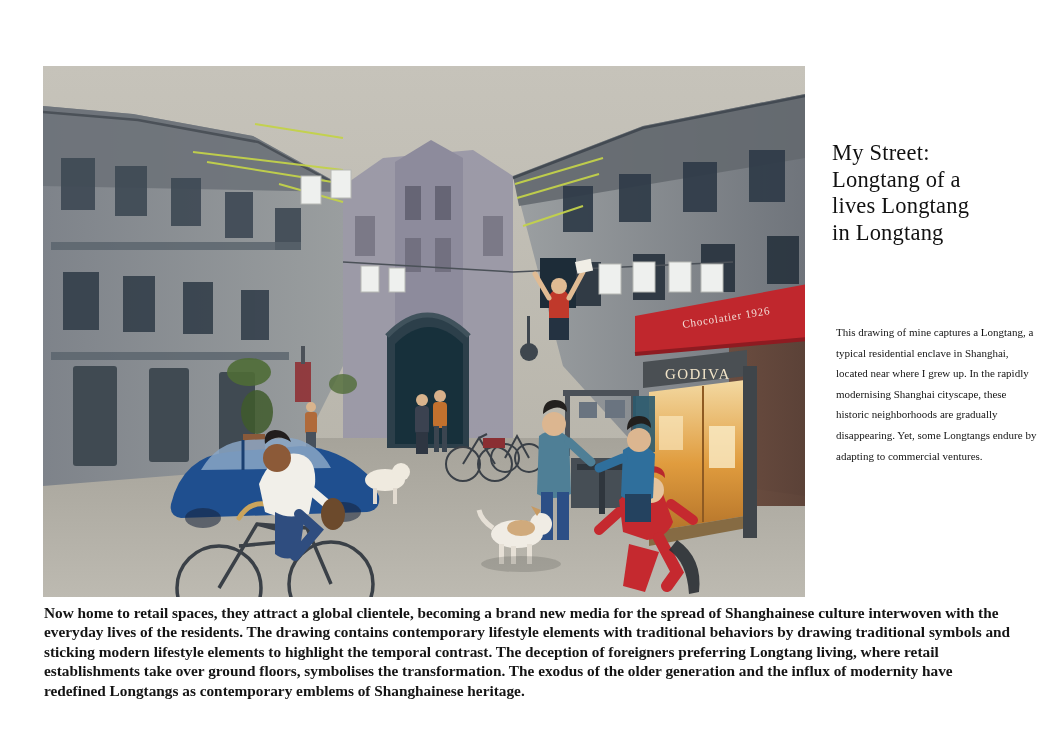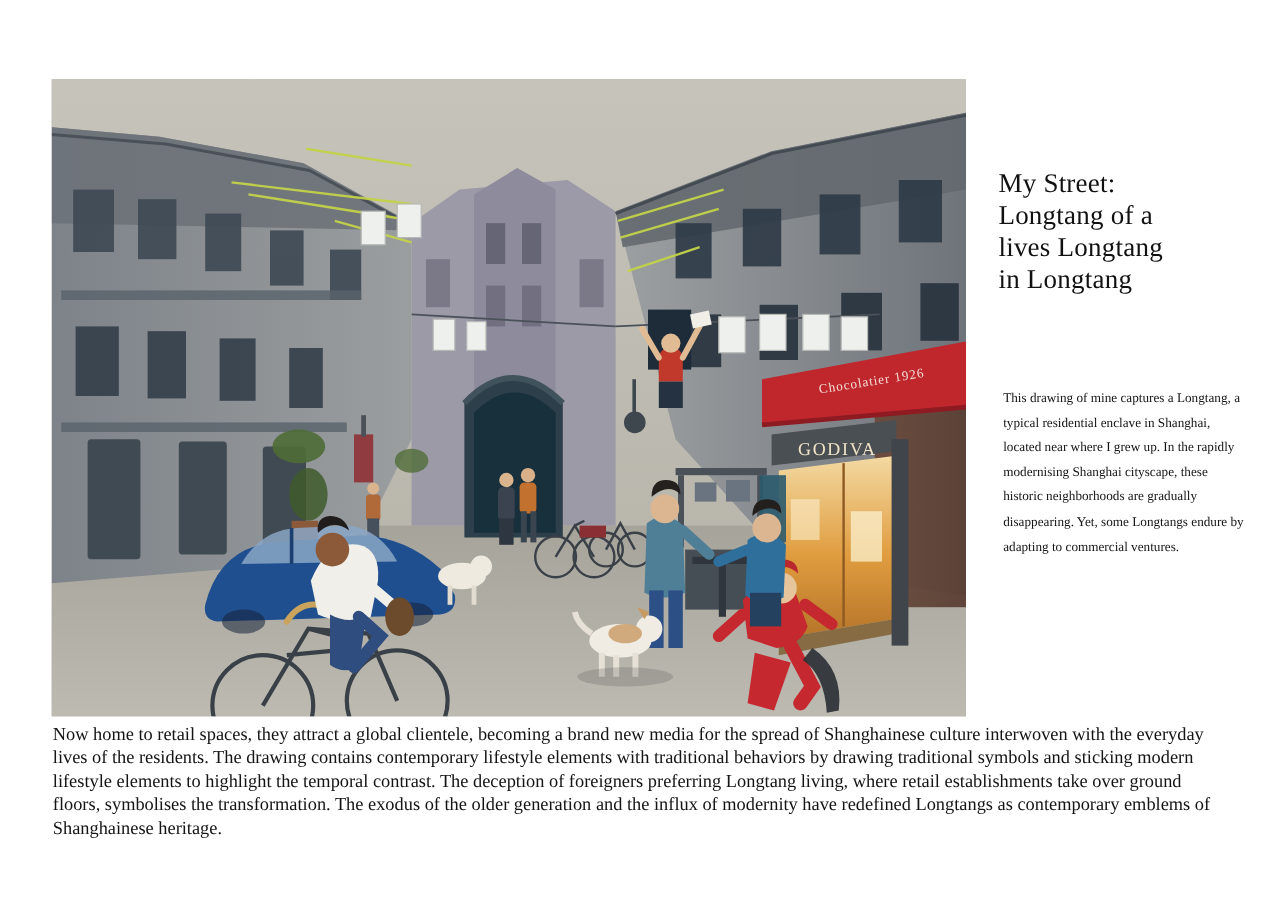--- a/index.html
+++ b/index.html
@@ -65,21 +65,21 @@
   .bottom-text {
     position: absolute;
     left: 44px;
     top: 603px;
     width: 972px;
     font-size: 15.3px;
     line-height: 19.4px;
     color: #141414;
     text-align: left;
   }
-  .bottom-text p { margin: 0; }
+  .bottom-text p { margin: 0; font-weight: bold; }
 </style>
 </head>
 <body>
 
 <div class="page">
 
   <div class="artwork">
     <svg class="art-svg" viewBox="0 0 762 531" preserveAspectRatio="none">
       <defs>
         <linearGradient id="skyG" x1="0" y1="0" x2="0" y2="1">

